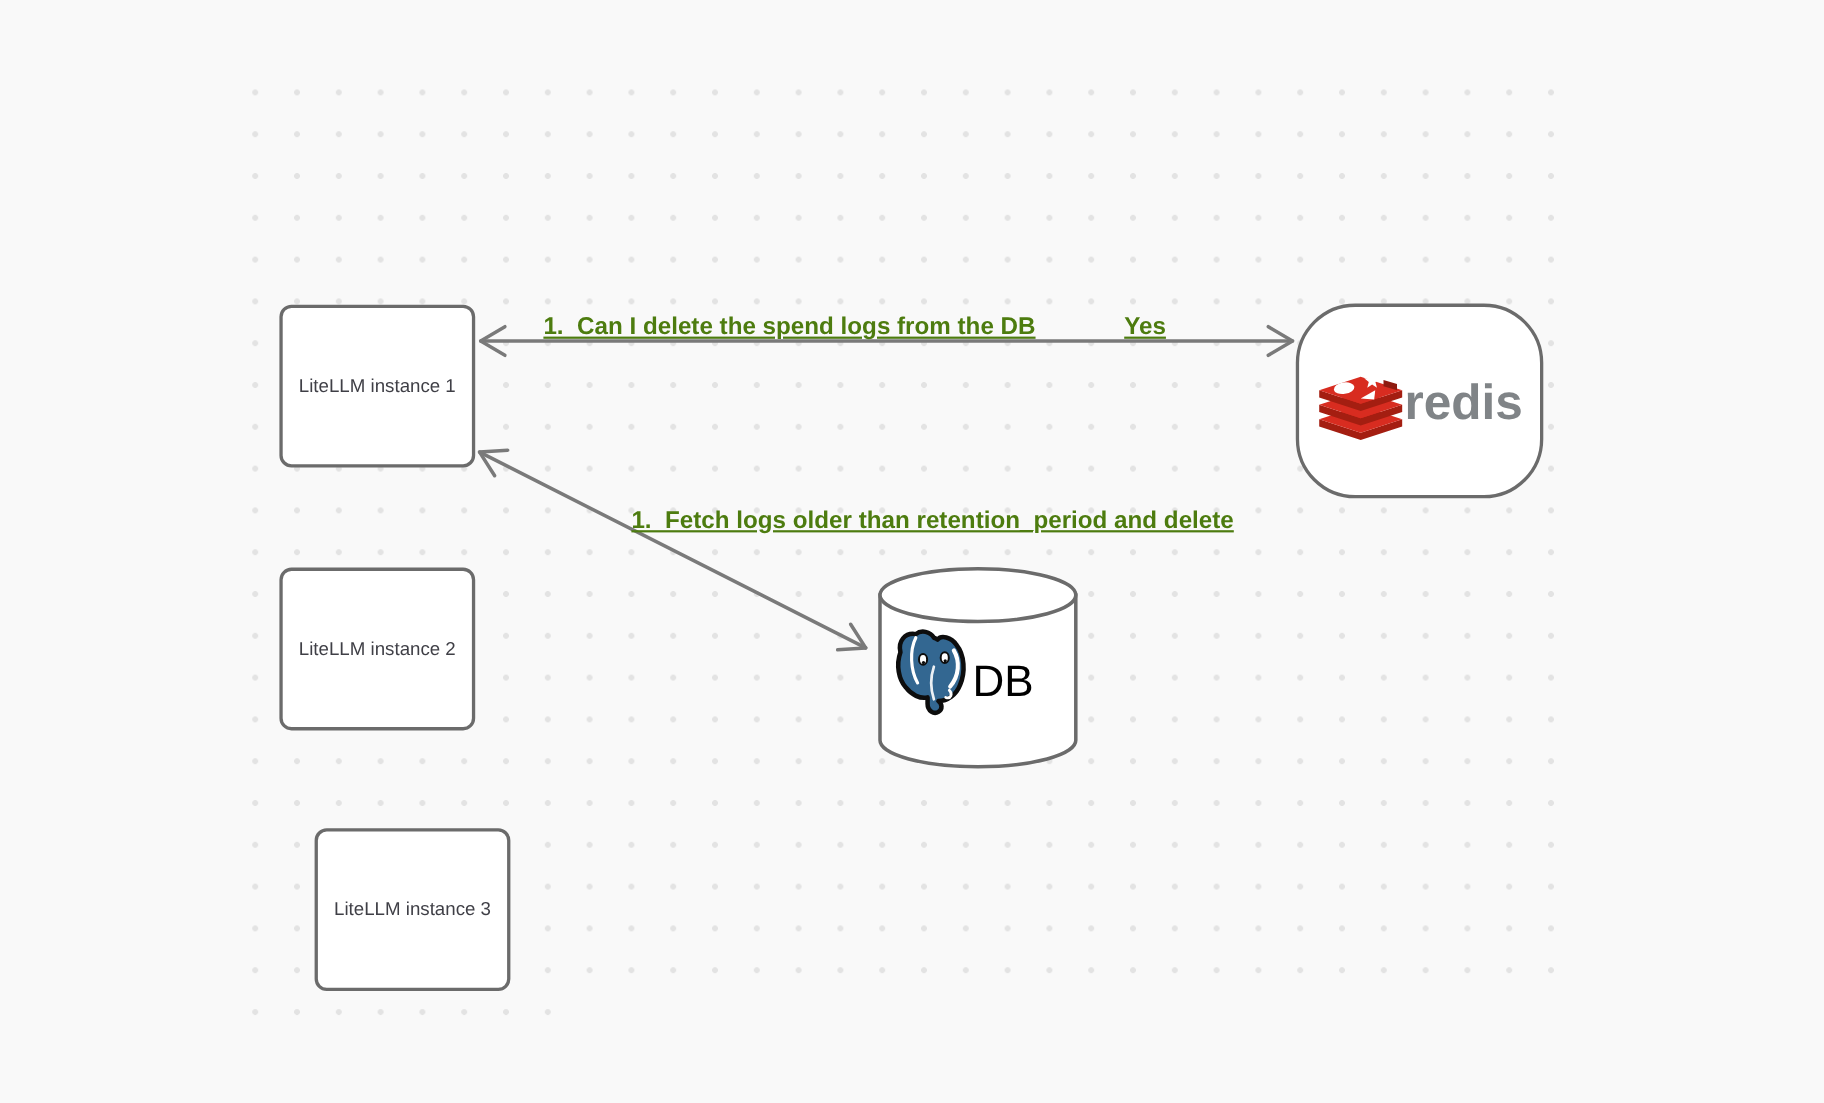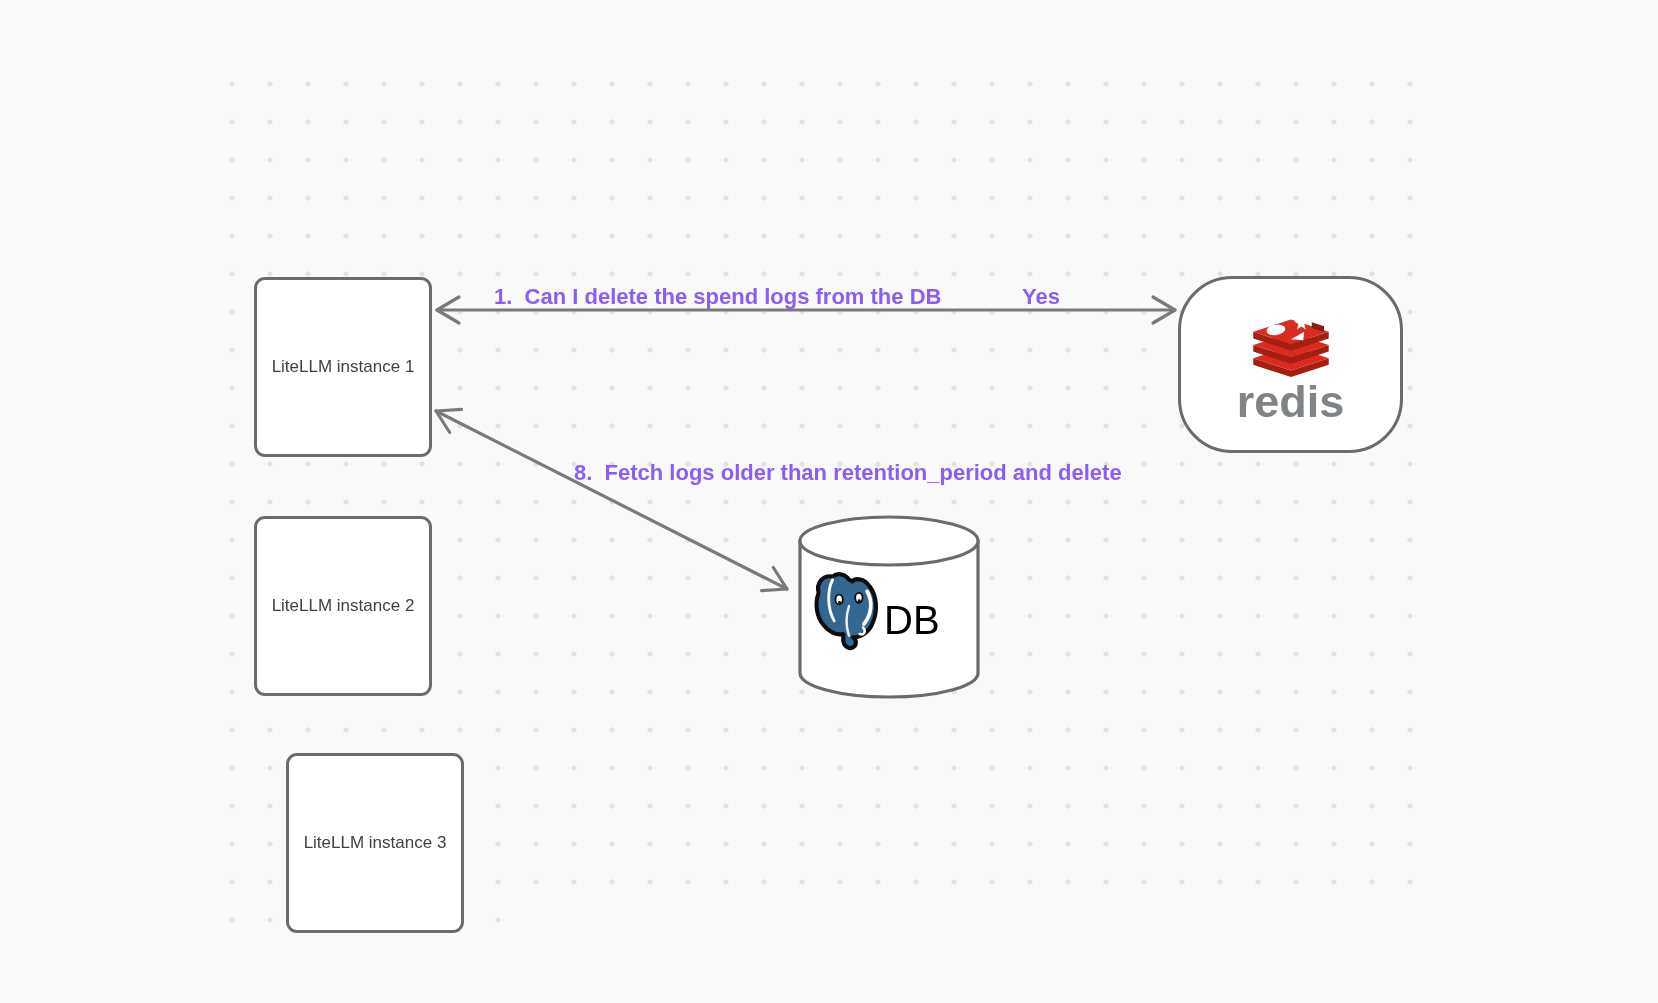--- a/index.html
+++ b/index.html
@@ -17,48 +17,48 @@
     background-image: radial-gradient(circle at 19px 19px, #e3e3e3 0 2.4px, rgba(227,227,227,0) 2.9px);
     background-size: 38px 38px;
   }
   .dots-extra {
     left: 213px; top: 902px; width: 310px; height: 36px;
     background-image: radial-gradient(circle at 19px 18px, #e3e3e3 0 2.4px, rgba(227,227,227,0) 2.9px);
     background-size: 38px 38px;
   }
   .arrows-layer { position: absolute; left: 0; top: 0; }
   .box {
-    position: absolute; left: 254px; width: 178px; height: 180px;
+    position: absolute; left: 254px; width: 178px; height: 148px;
     background: #ffffff; border: 3px solid #6b6b6b; border-radius: 11px;
     display: flex; align-items: center; justify-content: center;
     color: #3f3f46; font-size: 17px; text-align: center;
   }
   #box-1 { top: 277px; }
   #box-2 { top: 516px; text-align: center; }
   #box-3 { top: 753px; margin-left: 32px; }
   .redis-node {
     position: absolute; left: 1178px; top: 276px; width: 225px; height: 177px;
     background: #ffffff; border: 3px solid #6b6b6b; border-radius: 54px;
-    display: flex; flex-direction: column; align-items: center; justify-content: center;
+    display: flex; flex-direction: row; align-items: center; justify-content: center;
   }
   .redis-mark { width: 80px; height: 66px; margin-top: 6px; }
   .redis-word {
     font-size: 45px; font-weight: bold; color: #808487;
     line-height: 1; margin-top: 1px; letter-spacing: 0px;
   }
   .db-cylinder { position: absolute; left: 796px; top: 512px; width: 186px; height: 190px; }
   .db-cylinder > svg.cyl { position: absolute; left: 0; top: 0; }
   .pg-logo { position: absolute; left: 16px; top: 56px; width: 74px; height: 86px; }
   .db-label {
     position: absolute; left: 88px; top: 86px;
     font-size: 40px; line-height: 44px; color: #000000;
   }
   .note {
     position: absolute; font-weight: bold; font-size: 22px; line-height: 24px;
-    color: #8b5cf6; white-space: pre;
+    color: #4d7c0f; white-space: pre; text-decoration: underline;
   }
   #note-1 { left: 494px; top: 285px; }
   #note-1-answer { left: 1022px; top: 285px; }
   #note-2 { left: 574px; top: 461px; }
 </style>
 </head>
 <body>
 
 <div class="dots dots-main"></div>
 <div class="dots dots-extra"></div>
@@ -122,13 +122,13 @@
     <ellipse cx="33" cy="36" rx="4.5" ry="6" fill="#ffffff" stroke="#0d0d0d" stroke-width="2.2"></ellipse>
     <circle cx="33.5" cy="39.5" r="1.8" fill="#0d0d0d"></circle>
     <ellipse cx="57" cy="34" rx="4.5" ry="6" fill="#ffffff" stroke="#0d0d0d" stroke-width="2.2"></ellipse>
     <circle cx="57.5" cy="37.5" r="1.8" fill="#0d0d0d"></circle>
   </svg>
   <span class="db-label">DB</span>
 </div>
 
 <div class="note" id="note-1">1.  Can I delete the spend logs from the DB</div>
 <div class="note" id="note-1-answer">Yes</div>
-<div class="note" id="note-2">8.  Fetch logs older than retention_period and delete</div>
+<div class="note" id="note-2">1.  Fetch logs older than retention_period and delete</div>
 
 </body></html>

